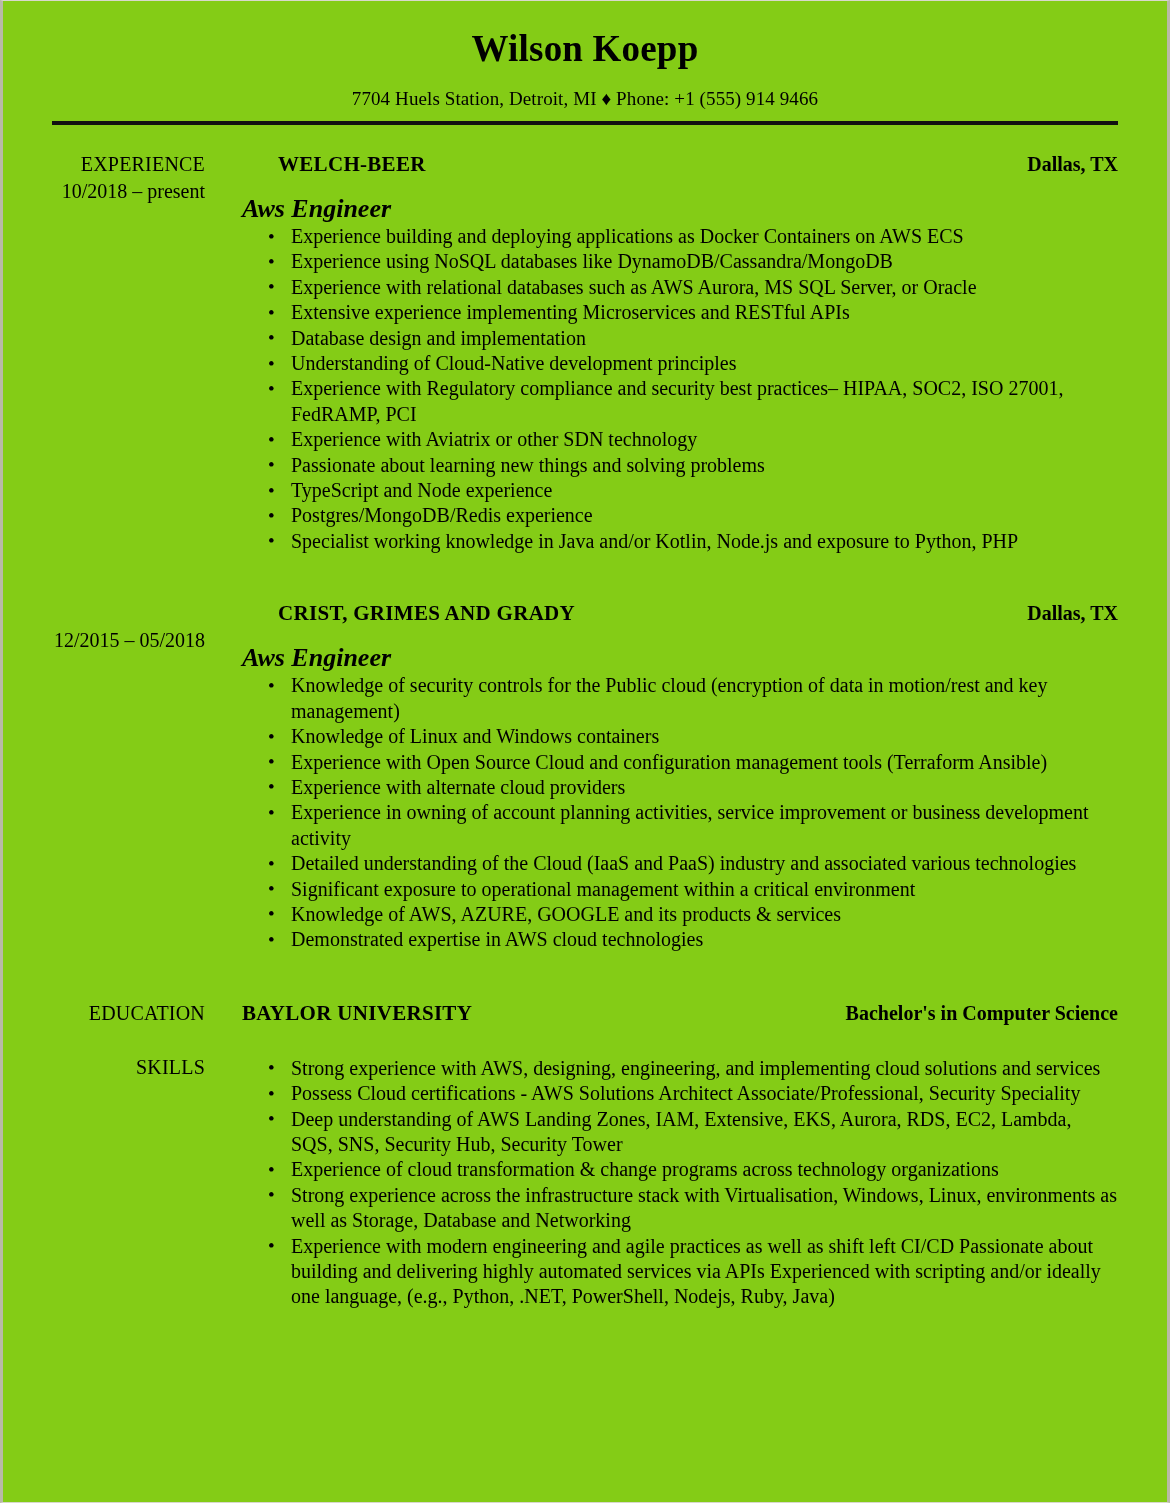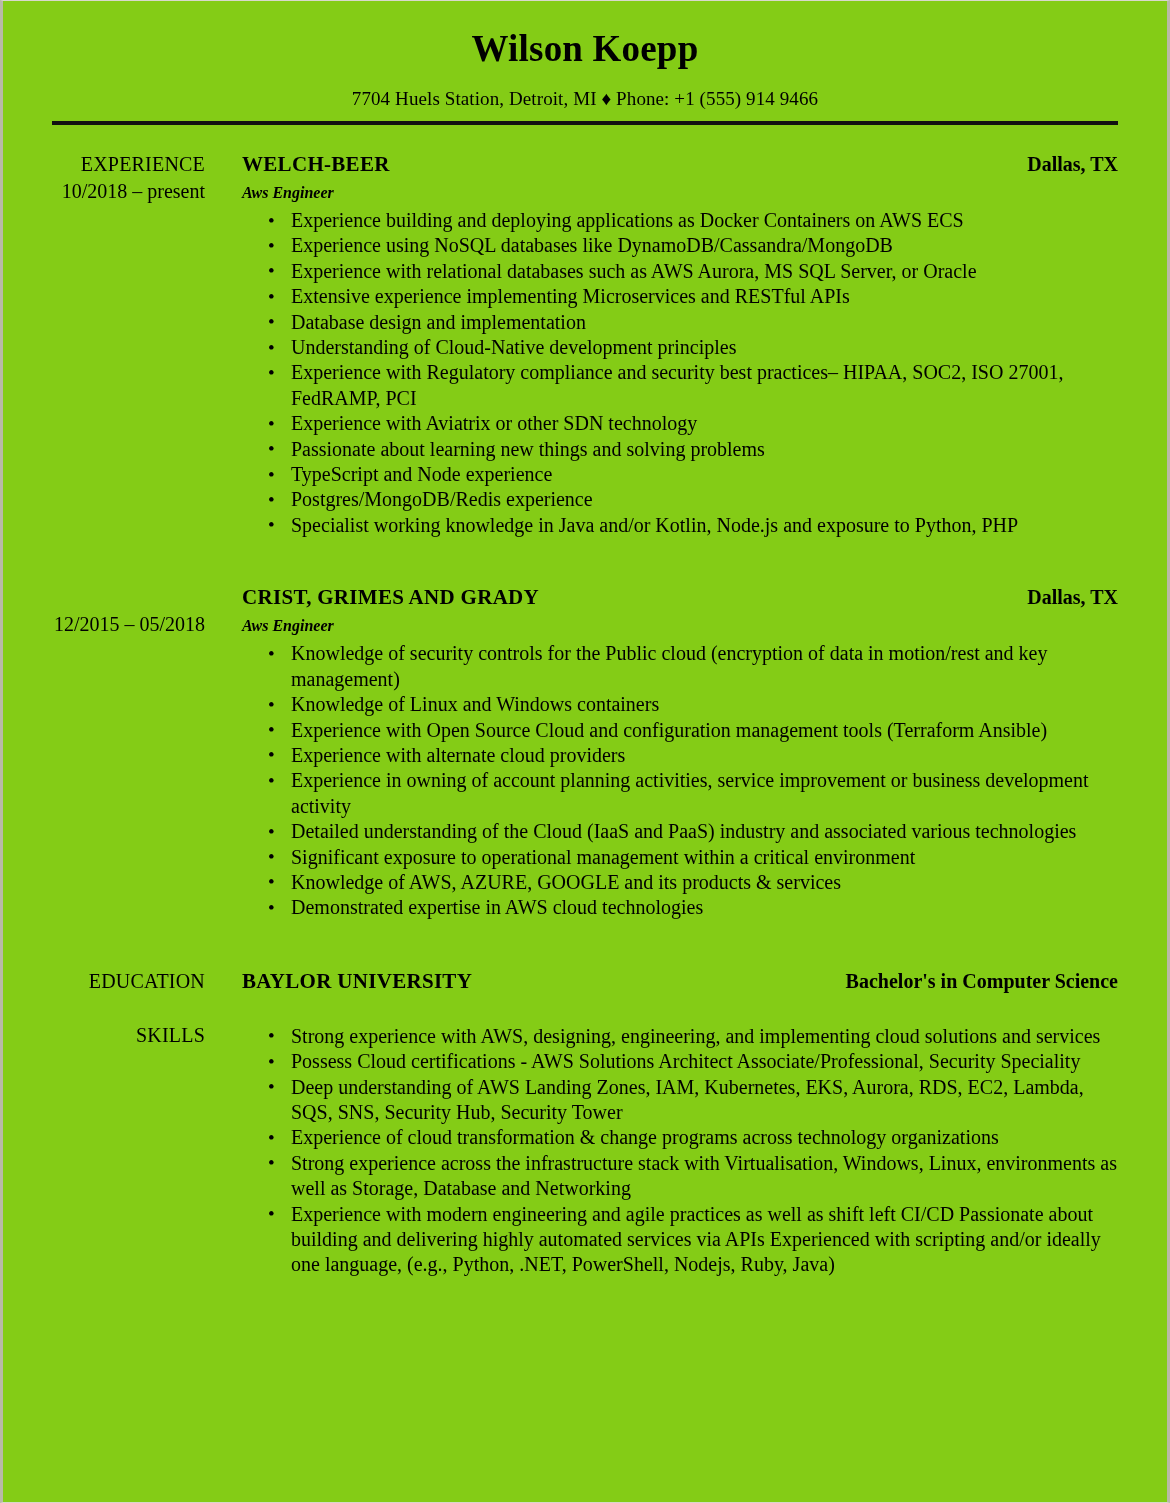--- a/index.html
+++ b/index.html
@@ -87,33 +87,34 @@
   .job-head {
     display: flex;
     justify-content: space-between;
     align-items: baseline;
   }
   .company {
     font-weight: bold;
     font-size: 21px;
     line-height: 27px;
     letter-spacing: 0.3px;
+    margin-left: 36px;
   }
   .location {
     font-weight: bold;
     font-size: 20px;
     line-height: 27px;
     white-space: nowrap;
   }
   .job-title {
     font-weight: bold;
     font-style: italic;
-    font-size: 16px;
-    line-height: 27px;
-    margin-top: 1px;
+    font-size: 26px;
+    line-height: 27px;
+    margin-top: 17px;
   }
 
   ul.bullets {
     list-style: none;
     margin: 2px 0 0 0;
     padding: 0;
   }
   ul.bullets > li {
     position: relative;
     padding-left: 31px;
@@ -236,21 +237,21 @@
     <div class="gap-skills"></div>
 
     <div class="section">
       <div class="col-left">
         <div class="side-label">SKILLS</div>
       </div>
       <div class="col-right">
         <ul class="bullets skills-list">
           <li>Strong experience with AWS, designing, engineering, and implementing cloud solutions and services</li>
           <li>Possess Cloud certifications - AWS Solutions Architect Associate/Professional, Security Speciality</li>
-          <li>Deep understanding of AWS Landing Zones, IAM, Kubernetes, EKS, Aurora, RDS, EC2, Lambda, SQS, SNS, Security Hub, Security Tower</li>
+          <li>Deep understanding of AWS Landing Zones, IAM, Extensive, EKS, Aurora, RDS, EC2, Lambda, SQS, SNS, Security Hub, Security Tower</li>
           <li>Experience of cloud transformation &amp; change programs across technology organizations</li>
           <li>Strong experience across the infrastructure stack with Virtualisation, Windows, Linux, environments as well as Storage, Database and Networking</li>
           <li>Experience with modern engineering and agile practices as well as shift left CI/CD Passionate about building and delivering highly automated services via APIs Experienced with scripting and/or ideally one language, (e.g., Python, .NET, PowerShell, Nodejs, Ruby, Java)</li>
         </ul>
       </div>
     </div>
 
   </div>
 </div>
 

